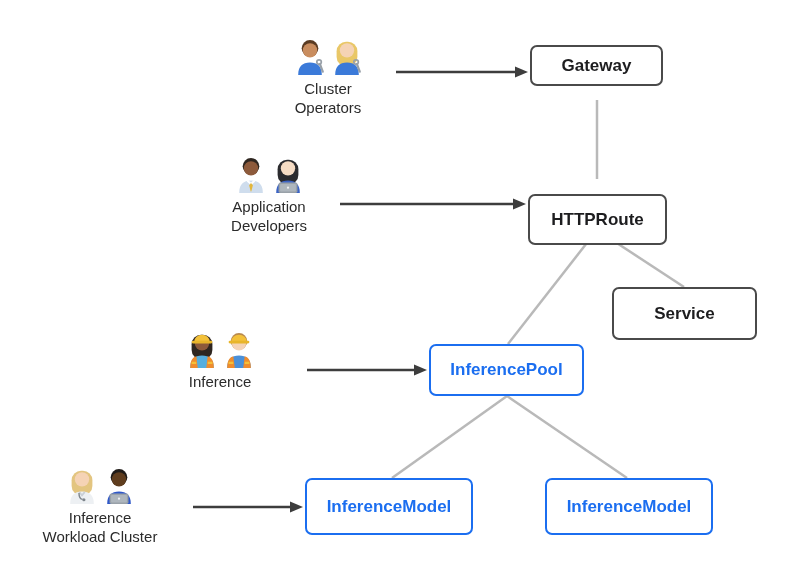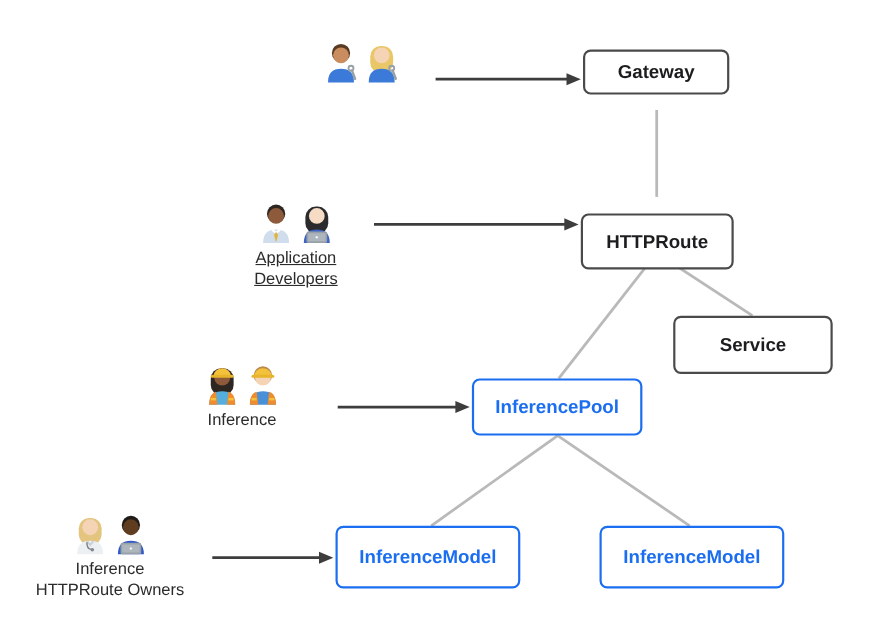--- a/index.html
+++ b/index.html
@@ -24,21 +24,21 @@
   #node-inferencepool  { left:429px; top:344px; width:155px; height:52px; }
   #node-inferencemodel1{ left:305px; top:478px; width:168px; height:57px; }
   #node-inferencemodel2{ left:545px; top:478px; width:168px; height:57px; }
 
   .actor {
     position:absolute; z-index:1; width:180px;
     display:flex; flex-direction:column; align-items:center;
     text-align:center; color:#2b2b2b; font-size:15px; line-height:19px;
   }
   #actor-cluster-operators          { left:238px; top:36px;  }
-  #actor-application-developers     { left:179px; top:182px;text-decoration:underline; }
+  #actor-application-developers     { left:179px; top:154px; }
   #actor-inference-platform-owners  { left:130px; top:329px; }
   #actor-inference-workload-owners  { left:10px;  top:465px; }
 
   .persons { display:flex; gap:3px; margin-bottom:3px; height:40px; }
   .actor-label .line { display:block; }
 </style>
 </head>
 <body>
 
 <div class="canvas">
@@ -96,20 +96,24 @@
           <circle cx="27.6" cy="26.4" r="2.4" fill="none" stroke="#98a0a8" stroke-width="1.8"></circle>
         </svg>
         <svg width="34" height="40" viewBox="0 0 36 40">
           <rect x="7" y="5" width="22" height="26" rx="10" fill="#e9c767"></rect>
           <circle cx="18" cy="14" r="7.6" fill="#f5d3b5"></circle>
           <path d="M5.5 40 C5.5 31 10 27 18 27 C26 27 30.5 31 30.5 40 Z" fill="#3b7ad9"></path>
           <path d="M28.5 28.5 L31.5 36.5" fill="none" stroke="#98a0a8" stroke-width="2.4" stroke-linecap="round"></path>
           <circle cx="27.6" cy="26.4" r="2.4" fill="none" stroke="#98a0a8" stroke-width="1.8"></circle>
         </svg>
       </div>
+    <div class="actor-label">
+      <span class="line">Cluster</span>
+      <span class="line">Operators</span>
+    </div>
   </div>
 
   <div class="actor" id="actor-application-developers">
     <div class="persons">
         <svg width="34" height="40" viewBox="0 0 36 40">
           <circle cx="18" cy="11.8" r="8.8" fill="#2e2620"></circle>
           <circle cx="18" cy="14" r="7.6" fill="#8d5a3b"></circle>
           <path d="M5.5 40 C5.5 31 10 27 18 27 C26 27 30.5 31 30.5 40 Z" fill="#cfdded"></path>
           <path d="M14.2 27.2 L18 30.5 L21.8 27.2" fill="none" stroke="#ffffff" stroke-width="2.2"></path>
           <path d="M18 29.5 L20 32 L18.3 38.5 L17.7 38.5 L16 32 Z" fill="#e2b63d"></path>
@@ -173,17 +177,17 @@
           <circle cx="18" cy="11.8" r="8.8" fill="#1f1b18"></circle>
           <circle cx="18" cy="14" r="7.6" fill="#5f3d1e"></circle>
           <path d="M5.5 40 C5.5 31 10 27 18 27 C26 27 30.5 31 30.5 40 Z" fill="#2f58c9"></path>
           <rect x="8" y="29" width="20" height="11" rx="1.8" fill="#99a1a8"></rect>
           <rect x="9.6" y="30.6" width="16.8" height="7.8" rx="1" fill="#aeb6bd"></rect>
           <circle cx="18" cy="34.5" r="1.2" fill="#eef1f3"></circle>
         </svg>
       </div>
     <div class="actor-label">
       <span class="line">Inference</span>
-      <span class="line">HTTPRoute Owners</span>
+      <span class="line">Workload Cluster</span>
     </div>
   </div>
 
 </div>
 
 </body></html>

